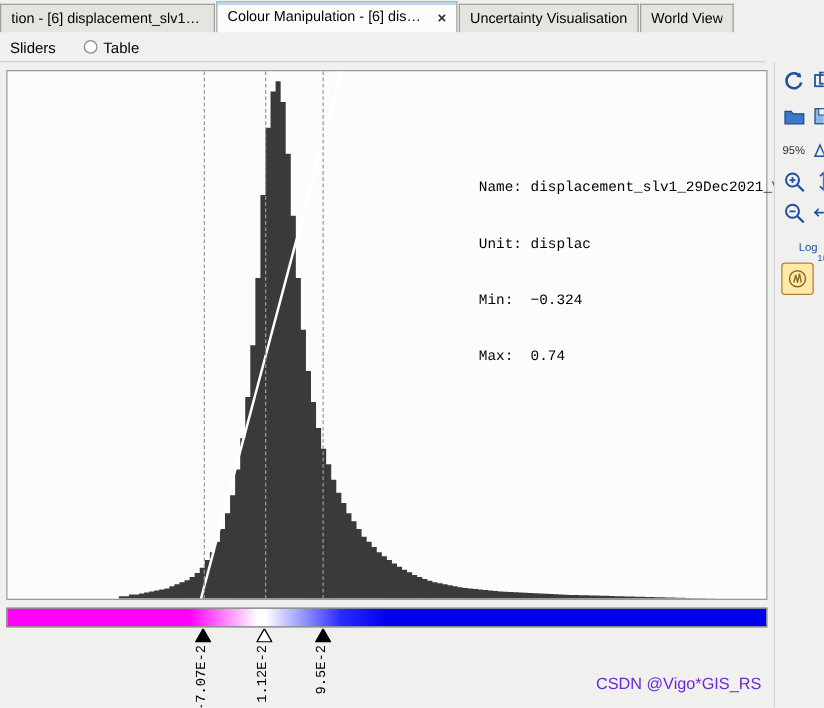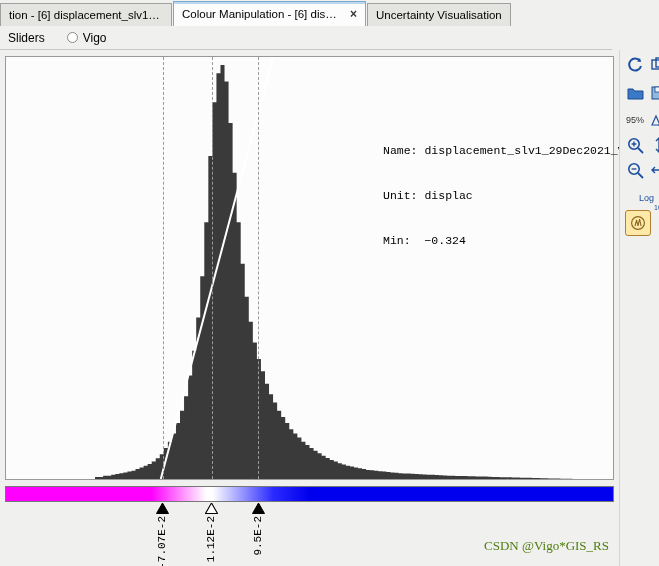--- a/index.html
+++ b/index.html
@@ -112,48 +112,51 @@
     display:flex;align-items:center;justify-content:center;
     font-size:15px;color:#1f3f8f;
   }
   .rtbtn.boxed{
     border:1px solid #b08030;background:#ffe9a8;border-radius:3px;
   }
   .rt-text{font-size:9px;color:#333;font-family:"Liberation Sans",sans-serif;}
 
   .watermark{
     position:absolute;right:10px;bottom:12px;
-    font-size:13px;color:#4d7c0f;
-    font-family:Liberation Serif, serif;
+    font-size:13px;color:#6d28d9;
+    font-family:Liberation Sans, sans-serif;
     margin-top:36px;
   }
 </style>
 </head>
 <body>
 
 <div class="app">
 
   <div class="tabbar">
     <div class="tab" style="max-width:172px;">
       <span class="tab-clip">tion - [6] displacement_slv1_2…</span>
     </div>
     <div class="tab active" style="max-width:215px;">
       <span class="tab-clip">Colour Manipulation - [6] displac…</span>
       <span class="close">×</span>
     </div>
     <div class="tab">
       <span class="tab-clip">Uncertainty Visualisation</span>
+    </div>
+    <div class="tab">
+      <span class="tab-clip">World View</span>
     </div>
   </div>
 
   <div class="toolrow">
     <span>Sliders</span>
     <span class="radio-wrap">
       <span class="radio"></span>
-      <span>Vigo</span>
+      <span>Table</span>
     </span>
   </div>
 
   <div class="panel">
 
     <div class="plot">
       <svg class="histo" id="histo-svg" width="607" height="422" viewBox="0 0 607 422" preserveAspectRatio="none">
           <path d="M89.03,422 h4.05 v-2.07 h-4.05 Z M93.07,422 h4.05 v-2.07 h-4.05 Z M97.12,422 h4.05 v-3.31 h-4.05 Z M101.17,422 h4.05 v-3.31 h-4.05 Z M105.21,422 h4.05 v-4.14 h-4.05 Z M109.26,422 h4.05 v-4.97 h-4.05 Z M113.31,422 h4.05 v-5.80 h-4.05 Z M117.35,422 h4.05 v-6.62 h-4.05 Z M121.40,422 h4.05 v-7.45 h-4.05 Z M125.45,422 h4.05 v-8.28 h-4.05 Z M129.49,422 h4.05 v-9.94 h-4.05 Z M133.54,422 h4.05 v-11.59 h-4.05 Z M137.59,422 h4.05 v-13.25 h-4.05 Z M141.63,422 h4.05 v-14.90 h-4.05 Z M145.68,422 h4.05 v-17.39 h-4.05 Z M149.73,422 h4.05 v-20.70 h-4.05 Z M153.77,422 h4.05 v-24.84 h-4.05 Z M157.82,422 h4.05 v-31.05 h-4.05 Z M161.87,422 h4.05 v-37.26 h-4.05 Z M165.91,422 h4.05 v-45.54 h-4.05 Z M169.96,422 h4.05 v-55.89 h-4.05 Z M174.01,422 h4.05 v-68.31 h-4.05 Z M178.05,422 h4.05 v-82.80 h-4.05 Z M182.10,422 h4.05 v-103.50 h-4.05 Z M186.15,422 h4.05 v-128.34 h-4.05 Z M190.19,422 h4.05 v-161.46 h-4.05 Z M194.24,422 h4.05 v-202.86 h-4.05 Z M198.29,422 h4.05 v-256.68 h-4.05 Z M202.33,422 h4.05 v-322.92 h-4.05 Z M206.38,422 h4.05 v-376.74 h-4.05 Z M210.43,422 h4.05 v-405.72 h-4.05 Z M214.47,422 h4.05 v-414.00 h-4.05 Z M218.52,422 h4.05 v-397.44 h-4.05 Z M222.57,422 h4.05 v-356.04 h-4.05 Z M226.61,422 h4.05 v-306.36 h-4.05 Z M230.66,422 h4.05 v-256.68 h-4.05 Z M234.71,422 h4.05 v-215.28 h-4.05 Z M238.75,422 h4.05 v-182.16 h-4.05 Z M242.80,422 h4.05 v-157.32 h-4.05 Z M246.85,422 h4.05 v-136.62 h-4.05 Z M250.89,422 h4.05 v-120.06 h-4.05 Z M254.94,422 h4.05 v-107.64 h-4.05 Z M258.99,422 h4.05 v-95.22 h-4.05 Z M263.03,422 h4.05 v-84.87 h-4.05 Z M267.08,422 h4.05 v-76.59 h-4.05 Z M271.13,422 h4.05 v-68.31 h-4.05 Z M275.17,422 h4.05 v-62.10 h-4.05 Z M279.22,422 h4.05 v-55.89 h-4.05 Z M283.27,422 h4.05 v-49.68 h-4.05 Z M287.31,422 h4.05 v-45.54 h-4.05 Z M291.36,422 h4.05 v-41.40 h-4.05 Z M295.41,422 h4.05 v-37.26 h-4.05 Z M299.45,422 h4.05 v-33.95 h-4.05 Z M303.50,422 h4.05 v-31.05 h-4.05 Z M307.55,422 h4.05 v-28.15 h-4.05 Z M311.59,422 h4.05 v-25.67 h-4.05 Z M315.64,422 h4.05 v-23.18 h-4.05 Z M319.69,422 h4.05 v-21.11 h-4.05 Z M323.73,422 h4.05 v-19.04 h-4.05 Z M327.78,422 h4.05 v-17.39 h-4.05 Z M331.83,422 h4.05 v-15.73 h-4.05 Z M335.87,422 h4.05 v-14.49 h-4.05 Z M339.92,422 h4.05 v-13.25 h-4.05 Z M343.97,422 h4.05 v-12.42 h-4.05 Z M348.01,422 h4.05 v-11.59 h-4.05 Z M352.06,422 h4.05 v-10.76 h-4.05 Z M356.11,422 h4.05 v-9.94 h-4.05 Z M360.15,422 h4.05 v-9.11 h-4.05 Z M364.20,422 h4.05 v-8.69 h-4.05 Z M368.25,422 h4.05 v-8.28 h-4.05 Z M372.29,422 h4.05 v-7.87 h-4.05 Z M376.34,422 h4.05 v-7.45 h-4.05 Z M380.39,422 h4.05 v-7.04 h-4.05 Z M384.43,422 h4.05 v-6.62 h-4.05 Z M388.48,422 h4.05 v-6.21 h-4.05 Z M392.53,422 h4.05 v-5.80 h-4.05 Z M396.57,422 h4.05 v-5.59 h-4.05 Z M400.62,422 h4.05 v-5.38 h-4.05 Z M404.67,422 h4.05 v-5.18 h-4.05 Z M408.71,422 h4.05 v-4.97 h-4.05 Z M412.76,422 h4.05 v-4.76 h-4.05 Z M416.81,422 h4.05 v-4.55 h-4.05 Z M420.85,422 h4.05 v-4.35 h-4.05 Z M424.90,422 h4.05 v-4.14 h-4.05 Z M428.95,422 h4.05 v-3.93 h-4.05 Z M432.99,422 h4.05 v-3.73 h-4.05 Z M437.04,422 h4.05 v-3.52 h-4.05 Z M441.09,422 h4.05 v-3.31 h-4.05 Z M445.13,422 h4.05 v-3.23 h-4.05 Z M449.18,422 h4.05 v-3.10 h-4.05 Z M453.23,422 h4.05 v-2.98 h-4.05 Z M457.27,422 h4.05 v-2.90 h-4.05 Z M461.32,422 h4.05 v-2.82 h-4.05 Z M465.37,422 h4.05 v-2.69 h-4.05 Z M469.41,422 h4.05 v-2.57 h-4.05 Z M473.46,422 h4.05 v-2.48 h-4.05 Z M477.51,422 h4.05 v-2.40 h-4.05 Z M481.55,422 h4.05 v-2.28 h-4.05 Z M485.60,422 h4.05 v-2.07 h-4.05 Z M489.65,422 h4.05 v-1.99 h-4.05 Z M493.69,422 h4.05 v-1.86 h-4.05 Z M497.74,422 h4.05 v-1.74 h-4.05 Z M501.79,422 h4.05 v-1.66 h-4.05 Z M505.83,422 h4.05 v-1.57 h-4.05 Z M509.88,422 h4.05 v-1.45 h-4.05 Z M513.93,422 h4.05 v-1.32 h-4.05 Z M517.97,422 h4.05 v-1.24 h-4.05 Z M522.02,422 h4.05 v-1.16 h-4.05 Z M526.07,422 h4.05 v-1.03 h-4.05 Z M530.11,422 h4.05 v-0.91 h-4.05 Z M534.16,422 h4.05 v-0.83 h-4.05 Z M538.21,422 h4.05 v-0.75 h-4.05 Z M542.25,422 h4.05 v-0.62 h-4.05 Z M546.30,422 h4.05 v-0.50 h-4.05 Z M550.35,422 h4.05 v-0.41 h-4.05 Z M554.39,422 h4.05 v-0.33 h-4.05 Z M558.44,422 h4.05 v-0.25 h-4.05 Z M562.49,422 h4.05 v-0.21 h-4.05 Z " fill="#3a3a3a"></path>
         </svg>
       <svg class="histo" id="overlay-svg" width="607" height="422" viewBox="0 0 607 422" preserveAspectRatio="none">
@@ -161,20 +164,21 @@
         </svg>
       <div class="vline" id="vline0" style="left: 25.8%;"></div>
       <div class="vline" id="vline1" style="left: 33.9%;"></div>
       <div class="vline" id="vline2" style="left: 41.5%;"></div>
     </div>
 
     <div class="stats">
       <div><span class="lbl">Name:</span> <span>displacement_slv1_29Dec2021_VV</span></div>
       <div><span class="lbl">Unit:</span> <span>displac</span></div>
       <div><span class="lbl">Min:</span>  <span>−0.324</span></div>
+      <div><span class="lbl">Max:</span>  <span>0.74</span></div>
     </div>
 
     <div class="ramp"></div>
 
     <div id="handles">
         <div style="position: absolute; left: 156.122px; top: 453px;"><svg width="13" height="11" viewBox="0 0 13 11">
             <path d="M6.5 0 L12.5 10.5 L0.5 10.5 Z" fill="#000000" stroke="#000" stroke-width="1"></path>
           </svg></div>
         <div class="tick-label" style="left: 156.122px; top: 466px;">-7.07E-2</div>
         <div style="position: absolute; left: 205.451px; top: 453px;"><svg width="13" height="11" viewBox="0 0 13 11">

